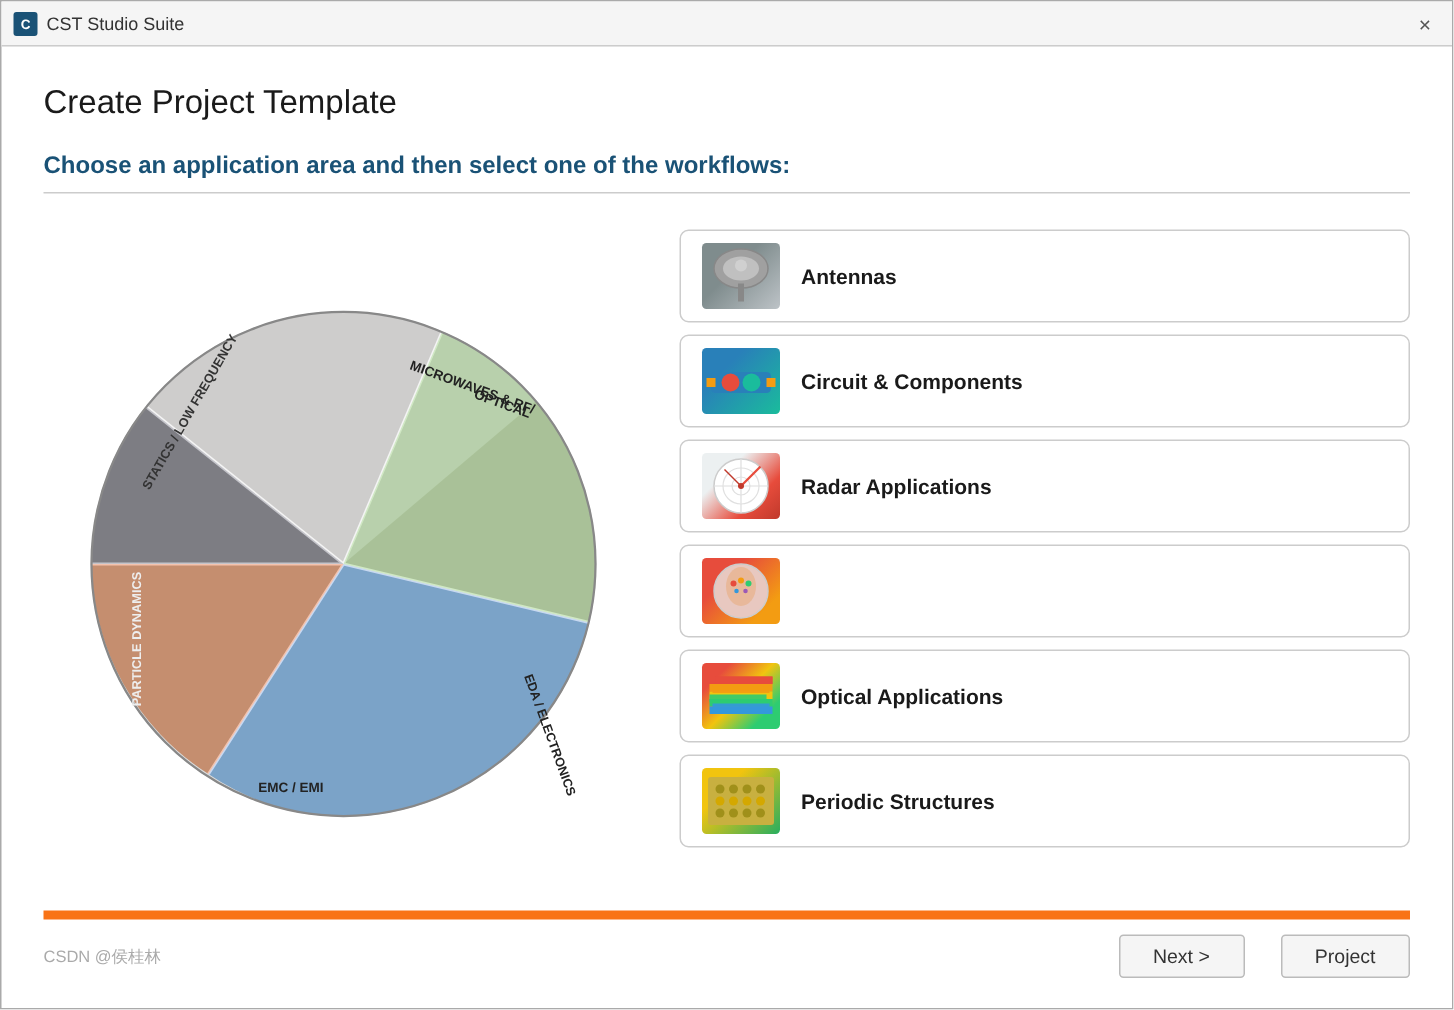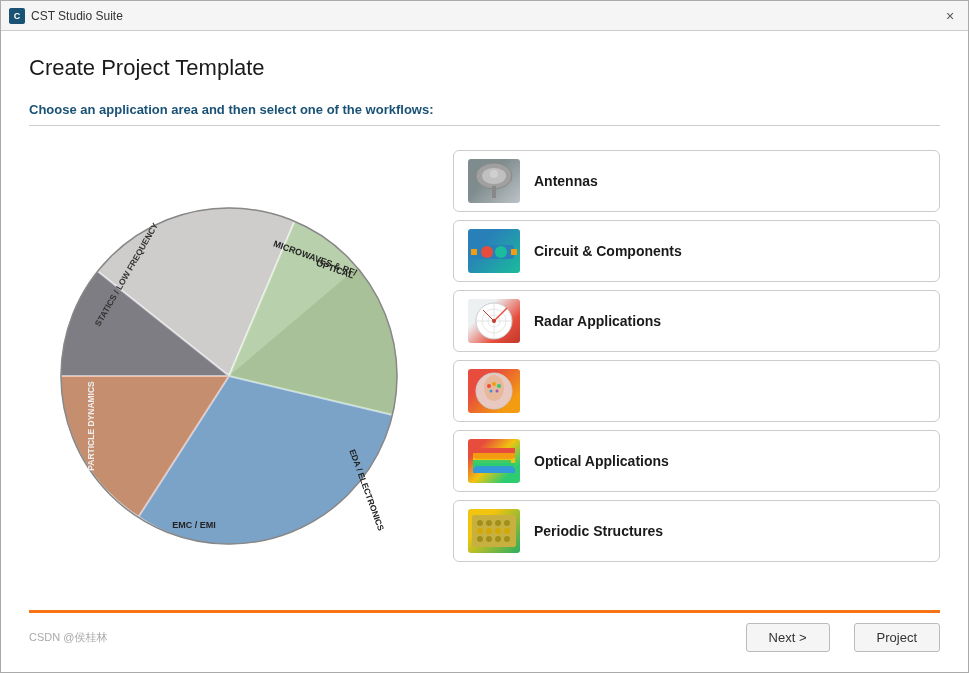--- a/index.html
+++ b/index.html
@@ -65,21 +65,21 @@
       flex-direction: column;
       overflow: hidden;
     }
     .page-title {
       font-size: 22px;
       font-weight: 400;
       color: #1a1a1a;
       margin-bottom: 21px;
     }
     .subtitle {
-      font-size: 13px;
+      font-size: 16px;
       color: #1a5276;
       border-bottom: 1px solid #ccc;
       padding-bottom: 8px;
       margin-bottom: 16px;
     }
     .subtitle span { font-weight: 600; }
     .main-area {
       display: flex;
       flex: 1;
       gap: 24px;
@@ -134,21 +134,21 @@
     .option-label {
       font-size: 14px;
       font-weight: 700;
       color: #1a1a1a;
     }
     .footer {
       display: flex;
       justify-content: space-between;
       align-items: center;
       padding: 10px 0 4px 0;
-      border-top: 3px solid #f97316;
+      border-top: 6px solid #f97316;
       flex-shrink: 0;
     }
     .footer-watermark {
       font-size: 11px;
       color: #aaa;
     }
     .footer-buttons {
       display: flex;
       gap: 24px;
     }

